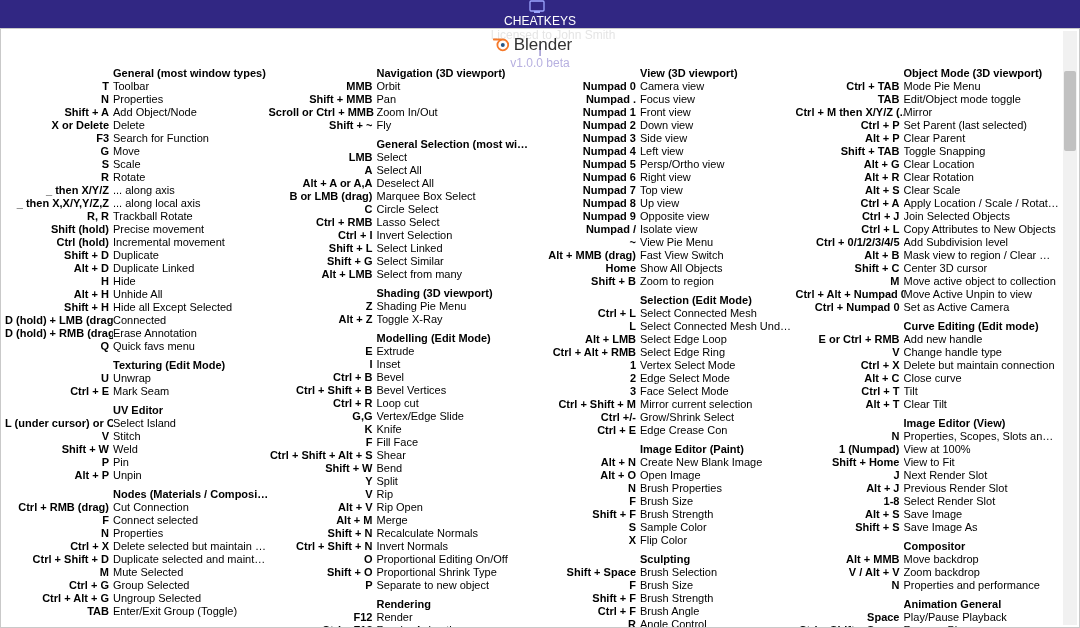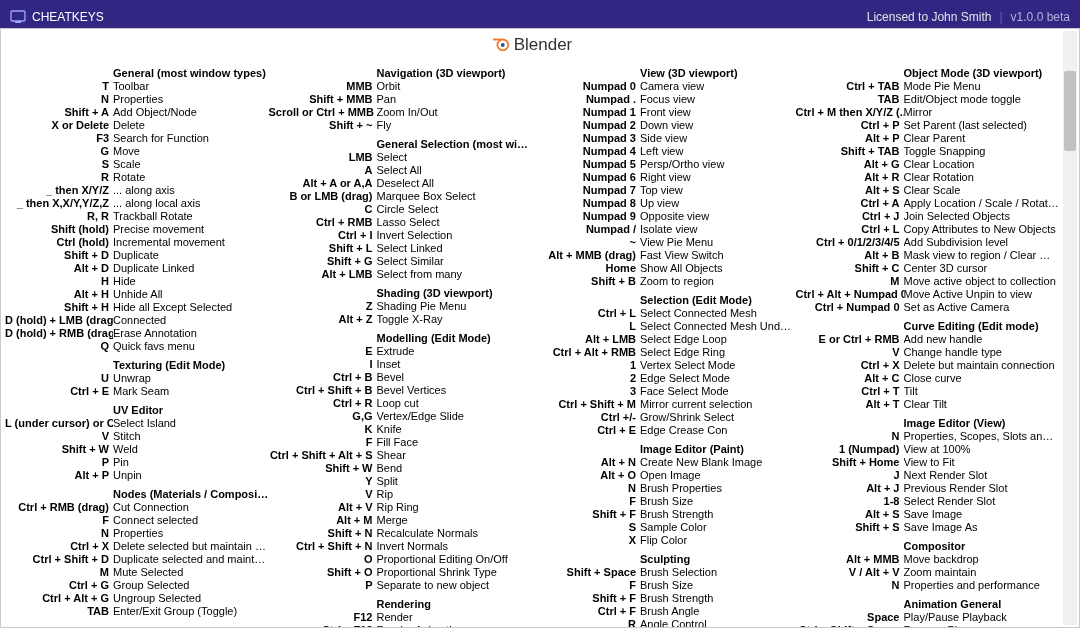--- a/index.html
+++ b/index.html
@@ -1,17 +1,17 @@
 <!DOCTYPE html>
 <html><head>
 <meta charset="utf-8">
 <style>
   *{margin:0;padding:0;box-sizing:border-box;}
   html,body{width:1080px;height:628px;font-family:"Segoe UI",Arial,sans-serif;background:#fff;color:#000;overflow:hidden;}
-  .titlebar{height:28px;background:#312783;color:#fff;display:flex;align-items:flex-start;padding:10px 10px;font-size:12px;}
+  .titlebar{height:28px;background:#312783;color:#fff;display:flex;align-items:center;padding:0 10px;font-size:12px;flex-direction:column;}
   .titlebar .app-icon{width:16px;height:14px;margin-right:6px;display:inline-block;}
   .titlebar .app-icon svg{display:block;}
   .titlebar .app-name{font-weight:400;}
   .titlebar .spacer{flex:1;}
   .titlebar .license{color:#e5e5e5;margin-left:26px;}
   .titlebar .sep{color:#6b5fb5;margin:0 8px;}
   .titlebar .version{color:#b7b0e0;}
   .content-wrap{position:absolute;top:28px;left:0;right:0;bottom:0;border:1px solid #c9c9c9;overflow:hidden;}
   .scrollbar{position:absolute;right:2px;top:2px;bottom:2px;width:14px;background:#f1f1f1;}
   .thumb{position:absolute;left:1px;right:1px;top:40px;height:80px;background:#c1c1c1;border-radius:2px;}
@@ -323,21 +323,21 @@
           <div class="kv">
             <div class="key">Y</div>
             <div class="val">Split</div>
           </div>
           <div class="kv">
             <div class="key">V</div>
             <div class="val">Rip</div>
           </div>
           <div class="kv">
             <div class="key">Alt + V</div>
-            <div class="val">Rip Ring</div>
+            <div class="val">Rip Open</div>
           </div>
           <div class="kv">
             <div class="key">Alt + M</div>
             <div class="val">Merge</div>
           </div>
           <div class="kv">
             <div class="key">Shift + N</div>
             <div class="val">Recalculate Normals</div>
           </div>
           <div class="kv">
@@ -656,21 +656,21 @@
             <div class="key">Shift + S</div>
             <div class="val">Save Image As</div>
           </div>
           <div class="section-title">Compositor</div>
           <div class="kv">
             <div class="key">Alt + MMB</div>
             <div class="val">Move backdrop</div>
           </div>
           <div class="kv">
             <div class="key">V / Alt + V</div>
-            <div class="val">Zoom maintain</div>
+            <div class="val">Zoom backdrop</div>
           </div>
           <div class="kv">
             <div class="key">N</div>
             <div class="val">Properties and performance</div>
           </div>
           <div class="section-title">Animation General</div>
           <div class="kv">
             <div class="key">Space</div>
             <div class="val">Play/Pause Playback</div>
           </div>

